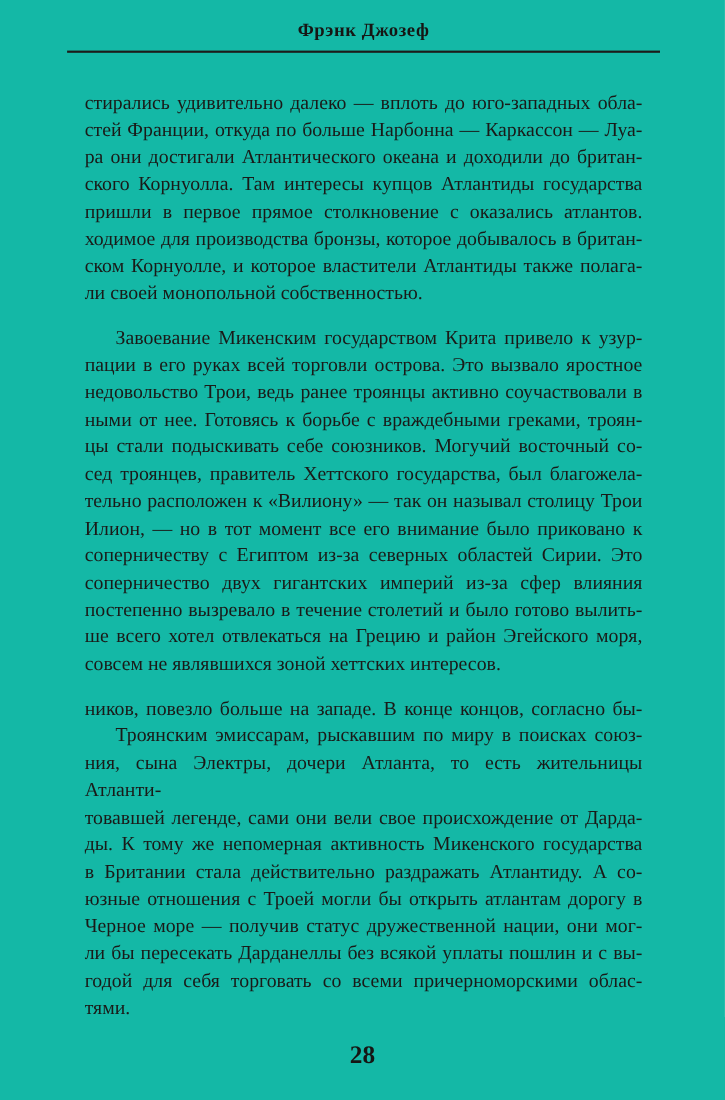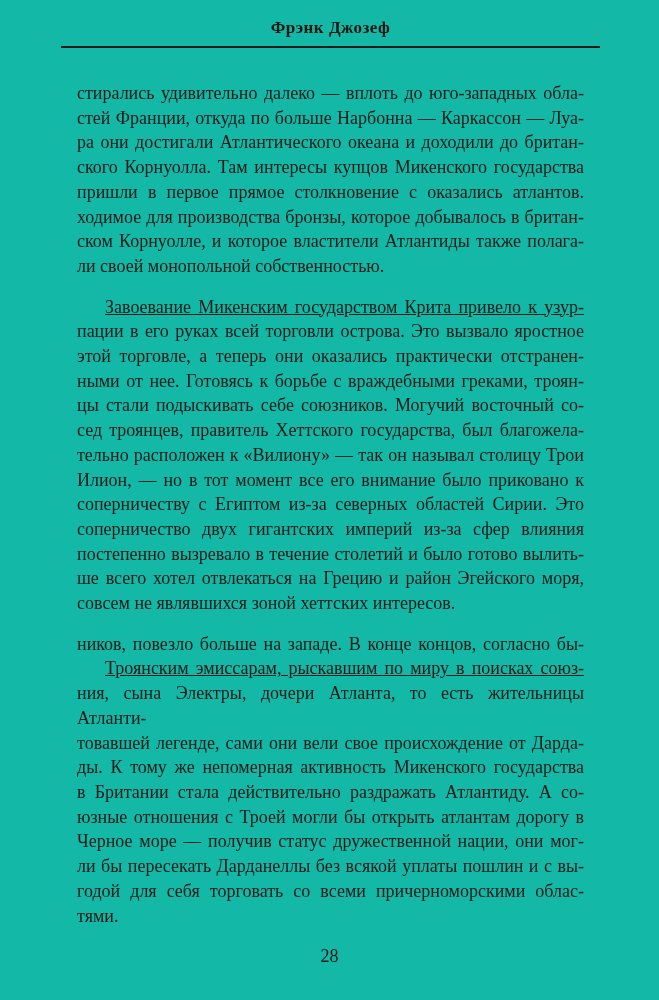--- a/index.html
+++ b/index.html
@@ -49,57 +49,56 @@
     padding: 0;
   }
   .line {
     text-align: justify;
     text-align-last: justify;
     white-space: normal;
     min-height: 24.7px;
   }
   .line.indent {
     text-indent: 28px;
-    text-decoration: underline;
   }
   .line.last {
     text-align-last: left;
   }
   .page-number {
     position: absolute;
     top: 946px;
     left: 0;
     width: 659px;
     text-align: center;
-    font-size: 18px;
-    font-weight: normal;
+    font-size: 23px;
+    font-weight: bold;
     color: #161614;
   }
 </style>
 </head>
 <body>
 
 <div class="book-page">
   <div class="running-head">Фрэнк Джозеф</div>
   <div class="header-rule"></div>
   <div class="page-text">
       <div class="paragraph">
         <div class="line">стирались удивительно далеко — вплоть до юго-западных обла-</div>
         <div class="line">стей Франции, откуда по больше Нарбонна — Каркассон — Луа-</div>
         <div class="line">ра они достигали Атлантического океана и доходили до британ-</div>
-        <div class="line">ского Корнуолла. Там интересы купцов Микенского государства</div>
+        <div class="line">ского Корнуолла. Там интересы купцов Атлантиды государства</div>
         <div class="line">пришли в первое прямое столкновение с оказались атлантов.</div>
         <div class="line">ходимое для производства бронзы, которое добывалось в британ-</div>
         <div class="line">ском Корнуолле, и которое властители Атлантиды также полага-</div>
         <div class="line last">ли своей монопольной собственностью.</div>
       </div>
       <div class="paragraph">
         <div class="line indent">Завоевание Микенским государством Крита привело к узур-</div>
         <div class="line">пации в его руках всей торговли острова. Это вызвало яростное</div>
-        <div class="line">этой торговле, а теперь они оказались практически отстранен-</div>
+        <div class="line">недовольство Трои, ведь ранее троянцы активно соучаствовали в</div>
         <div class="line">ными от нее. Готовясь к борьбе с враждебными греками, троян-</div>
         <div class="line">цы стали подыскивать себе союзников. Могучий восточный со-</div>
         <div class="line">сед троянцев, правитель Хеттского государства, был благожела-</div>
         <div class="line">тельно расположен к «Вилиону» — так он называл столицу Трои</div>
         <div class="line">Илион, — но в тот момент все его внимание было приковано к</div>
         <div class="line">соперничеству с Египтом из-за северных областей Сирии. Это</div>
         <div class="line">соперничество двух гигантских империй из-за сфер влияния</div>
         <div class="line">постепенно вызревало в течение столетий и было готово вылить-</div>
         <div class="line">ше всего хотел отвлекаться на Грецию и район Эгейского моря,</div>
         <div class="line last">совсем не являвшихся зоной хеттских интересов.</div>

